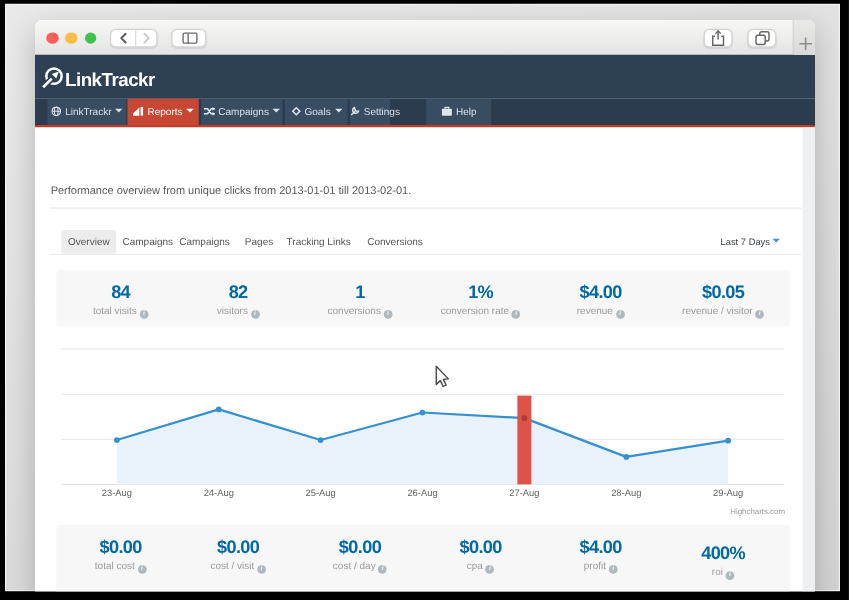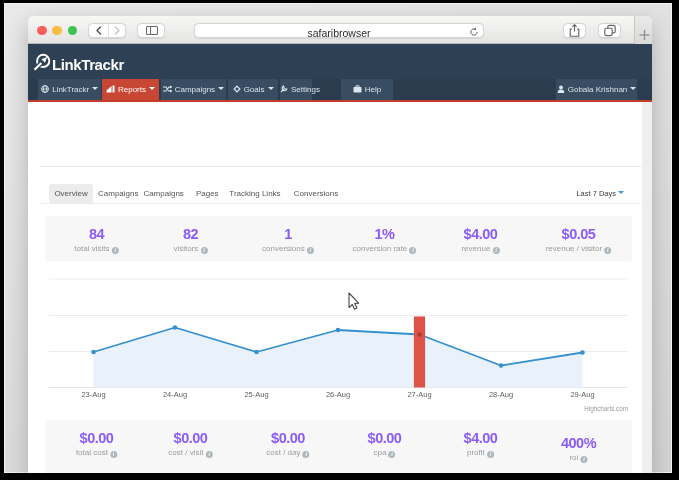--- a/index.html
+++ b/index.html
@@ -32,21 +32,21 @@
 .divider{position:absolute;left:12px;top:64px;width:601px;height:1px;background:#e9e9e9;}
 .tabrow{position:absolute;left:12px;top:82px;width:601px;height:20px;border-bottom:1px solid #ededed;font-size:8px;color:#555;}
 .tab{position:absolute;top:0;padding:5px 4.5px;height:19px;}
 .tab.active{background:#ececec;border-radius:2.5px;padding:5px 5px;}
 .last7{position:absolute;right:17px;top:5px;font-size:7.5px;color:#3a4045;}
 .last7 .caret{color:#3498db;margin-left:2px;}
 .panel{position:absolute;left:17px;width:587px;background:#f7f7f7;border-radius:3px;}
 .panel.p1{top:113.5px;height:45.5px;}
 .panel.p2{top:318px;height:57px;}
 .stat{position:absolute;transform:translateX(-50%);text-align:center;white-space:nowrap;}
-.stat .v{font-size:14.5px;font-weight:700;color:#8b5cf6;letter-spacing:-0.5px;}
+.stat .v{font-size:14.5px;font-weight:700;color:#0369a1;letter-spacing:-0.5px;}
 .stat .l{font-size:8px;color:#9b9b9b;margin-top:2px;}
 .ico-info{display:inline-block;width:7px;height:7px;border-radius:50%;background:#aeb9bf;color:#f7f7f7;font-size:5.5px;font-weight:700;line-height:7px;text-align:center;vertical-align:-1px;font-family:"Liberation Serif",serif;font-style:italic;}
 .navico{display:inline-block;vertical-align:-1px;margin-right:3px;}
 </style></head><body>
 <div class="desktop">
 <div class="window">
   <div class="titlebar">
     <div class="tl r"></div>
         <div class="tl y"></div>
         <div class="tl g"></div>
@@ -54,27 +54,20 @@
       <svg width="38" height="13" viewBox="0 0 38 13" style="position:absolute;left:0;top:0">
         <path d="M11.5 3 L8 6.5 L11.5 10" stroke="#5a5a5a" stroke-width="1.6" fill="none" stroke-linecap="round" stroke-linejoin="round"></path>
         <path d="M26.5 3 L30 6.5 L26.5 10" stroke="#c9c9c9" stroke-width="1.6" fill="none" stroke-linecap="round" stroke-linejoin="round"></path>
       </svg>
       <div class="sep"></div>
     </div>
     <div class="tbtn sb">
       <svg width="28" height="13" viewBox="0 0 28 13" style="position:absolute;left:0;top:0">
         <rect x="8.5" y="2.5" width="11" height="8" rx="1" fill="none" stroke="#6a6a6a" stroke-width="1.1"></rect>
         <line x1="12.5" y1="2.5" x2="12.5" y2="10.5" stroke="#6a6a6a" stroke-width="1.1"></line>
-      </svg>
-    </div>
-    <div class="tbtn addr">
-      <div class="t">safaribrowser</div>
-      <svg width="10" height="10" viewBox="0 0 12 12" style="position:absolute;right:4px;top:2.5px">
-        <path d="M9.8 6 A3.8 3.8 0 1 1 8.4 3.1" stroke="#5f5f5f" stroke-width="1.2" fill="none"></path>
-        <path d="M7.9 0.7 L8.6 3.6 L5.8 3.2 Z" fill="#5f5f5f"></path>
       </svg>
     </div>
     <div class="tbtn share">
       <svg width="21" height="15" viewBox="0 0 21 15" style="position:absolute;left:0;top:-1px">
         <path d="M8 6 H6.2 V13.2 H14.8 V6 H13" stroke="#646464" stroke-width="1.15" fill="none"></path>
         <line x1="10.5" y1="2" x2="10.5" y2="8.5" stroke="#646464" stroke-width="1.15"></line>
         <path d="M8.4 3.9 L10.5 1.7 L12.6 3.9" stroke="#646464" stroke-width="1.15" fill="none"></path>
       </svg>
     </div>
     <div class="tbtn tabsb">
@@ -117,28 +110,25 @@
     <div class="nav-item" style="left:200.4px;width:49.4px;"><span class="navico"><svg width="8" height="8" viewBox="0 0 8 8">
               <rect x="2" y="2" width="4" height="4" fill="none" stroke="#dde6ed" stroke-width="1.2" transform="rotate(45 4 4)"></rect>
             </svg></span>Goals<span class="caret"></span></div>
     <div class="nav-item" style="left:252px;width:32px;"><span class="navico"><svg width="8" height="8" viewBox="0 0 8 8">
               <path d="M1 7 L4 4 M3.5 1 A2.4 2.4 0 1 0 6.8 4.0 L5 3.8 L4.2 3 Z" stroke="#dde6ed" stroke-width="1.2" fill="none"></path>
             </svg></span>Settings</div>
     <div class="nav-item" style="left:313px;width:52px;"><span class="navico"><svg width="9" height="8" viewBox="0 0 9 8">
               <rect x="0.5" y="2" width="8" height="5.5" rx="0.8" fill="#dde6ed"></rect>
               <path d="M3 2 V0.8 H6 V2" stroke="#dde6ed" stroke-width="1" fill="none"></path>
             </svg></span>Help</div>
-    <div class="nav-item" style="left:528px;width:81px;"><span class="navico"><svg width="8" height="8" viewBox="0 0 8 8">
-              <circle cx="4" cy="2.4" r="1.9" fill="#dde6ed"></circle>
-              <path d="M0.7 8 C0.7 5.6 2 4.6 4 4.6 C6 4.6 7.3 5.6 7.3 8 Z" fill="#dde6ed"></path>
-            </svg></span>Gobala Krishnan<span class="caret"></span></div>
   </div>
   <div class="redline"></div>
   <div class="body">
     <div class="scrollstrip"></div>
+    <div class="subtitle">Performance overview from unique clicks from 2013-01-01 till 2013-02-01.</div>
     <div class="divider"></div>
     <div class="tabrow">
       <span class="tab active" style="left:9.4px;">Overview</span>
           <span class="tab" style="left:53.5px;">Campaigns</span>
           <span class="tab" style="left:98.9px;">Campaigns</span>
           <span class="tab" style="left:151.4px;">Pages</span>
           <span class="tab" style="left:184.8px;">Tracking Links</span>
           <span class="tab" style="left:249.3px;">Conversions</span>
       <span class="last7">Last 7 Days<span class="caret"></span></span>
     </div>

